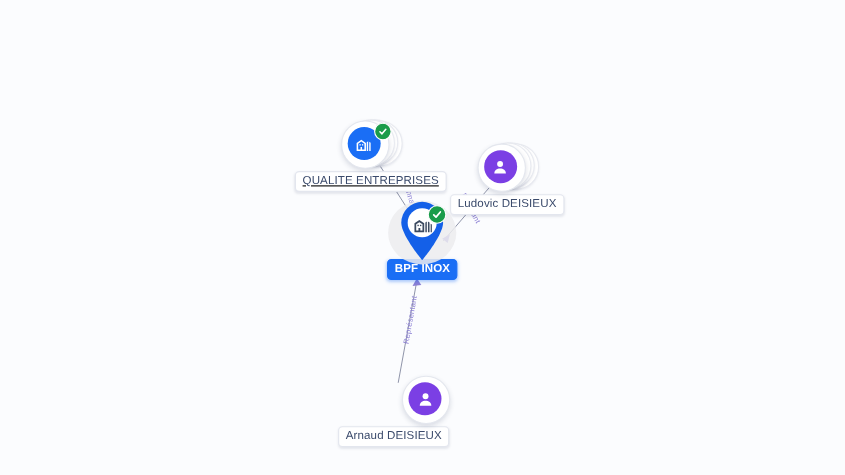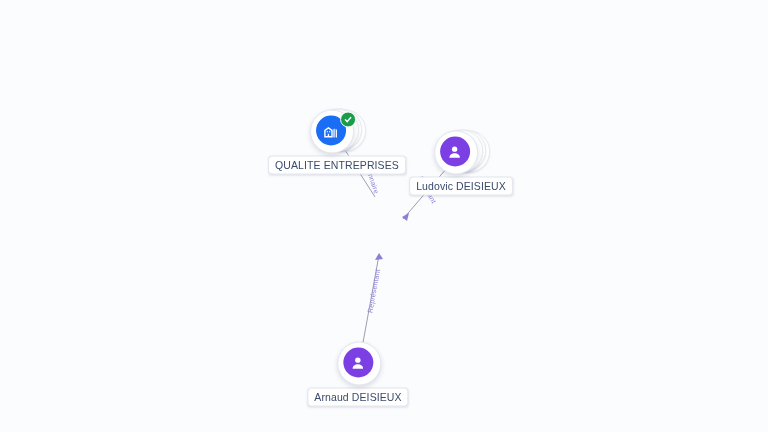--- a/index.html
+++ b/index.html
@@ -183,21 +183,21 @@
     <polygon points="409,213 402,217 407,221" fill="#8b7fd4"></polygon>
     <polygon points="379,253 375,260 383,259" fill="#8b7fd4"></polygon>
   </svg>
 
   <div class="edge-label" style="left:352px; top:172px; transform: rotate(72deg);">Actionnaire</div>
 
   <div class="edge-label" style="left:412px; top:186px; transform: rotate(62deg);">Dirigeant</div>
 
   <div class="edge-label" style="left:352px; top:287px; transform: rotate(-80deg);">Représentant</div>
 
-  <div class="node" style="left:337px; top:141px;">
+  <div class="node" style="left:337px; top:141px;text-decoration:underline;">
     <div class="circle-node-wrap">
       <div class="stack-card s3"></div>
       <div class="stack-card s2"></div>
       <div class="stack-card s1"></div>
       <div class="stack-card s0"></div>
       <div class="inner-badge company">
         <svg width="17" height="17" viewBox="0 0 24 24" fill="#ffffff">
           <path d="M3 21V10.5l6-4.2 6 4.2V21H3zm2-2h3v-3.2h2V19h3v-7.4L9 8.7l-4 2.9V19z"></path>
           <path d="M16 21V9.6l1.8-1.2V21H16zm3.2 0V9l1.8 1.2V21h-1.8z"></path>
           <rect x="6.6" y="12.1" width="1.7" height="1.7"></rect>
@@ -222,22 +222,45 @@
       <div class="inner-badge person">
         <svg width="17" height="17" viewBox="0 0 24 24" fill="#ffffff">
           <circle cx="12" cy="8" r="3.8"></circle>
           <path d="M4.6 20.2c0-4.1 3.3-6.4 7.4-6.4s7.4 2.3 7.4 6.4H4.6z"></path>
         </svg>
       </div>
     </div>
     <div class="node-label">Ludovic DEISIEUX</div>
   </div>
 
-
-  <div class="node" style="left:358px; top:373px;">
+  <div class="node" style="left:384px; top:218px;">
+    <div class="pin-wrap">
+      <div class="pin-halo"></div>
+      <svg class="pin-shape" viewBox="0 0 44 56">
+        <path d="M22 55 C22 55 3 32.5 3 21 A19 19 0 0 1 41 21 C41 32.5 22 55 22 55 Z" fill="#1460e8"></path>
+        <circle cx="22" cy="21" r="13.2" fill="#ffffff"></circle>
+      </svg>
+      <div class="pin-icon">
+        <svg width="19" height="19" viewBox="0 0 24 24" fill="#3c4a60">
+          <path d="M2.5 21V10.8l5.6-3.9 5.6 3.9V21H2.5zm2-2h2.6v-3h2.1v3h2.5v-7.1l-3.6-2.5-3.6 2.5V19z"></path>
+          <path d="M15 21V9.8l1.7-1.1V21H15zm3 0V8.6l1.8 1.2V21H18zm3.1 0v-9.8l1.4 1V21h-1.4z"></path>
+          <rect x="5.9" y="12.4" width="1.6" height="1.6"></rect>
+          <rect x="8.8" y="12.4" width="1.6" height="1.6"></rect>
+        </svg>
+      </div>
+      <div class="verified-check" style="left:33px; top:5px; width:15px; height:15px;">
+        <svg width="9" height="9" viewBox="0 0 24 24" fill="none" stroke="#ffffff" stroke-width="4.2" stroke-linecap="round" stroke-linejoin="round">
+          <polyline points="4,13 9.5,18.5 20,6"></polyline>
+        </svg>
+      </div>
+    </div>
+    <div class="node-label primary" style="margin-top:-6px;">BPF INOX</div>
+  </div>
+
+  <div class="node" style="left:358px; top:373px;align-items:flex-end;">
     <div class="circle-node-wrap single">
       <div class="stack-card s0"></div>
       <div class="inner-badge person">
         <svg width="17" height="17" viewBox="0 0 24 24" fill="#ffffff">
           <circle cx="12" cy="8" r="3.8"></circle>
           <path d="M4.6 20.2c0-4.1 3.3-6.4 7.4-6.4s7.4 2.3 7.4 6.4H4.6z"></path>
         </svg>
       </div>
     </div>
     <div class="node-label">Arnaud DEISIEUX</div>

